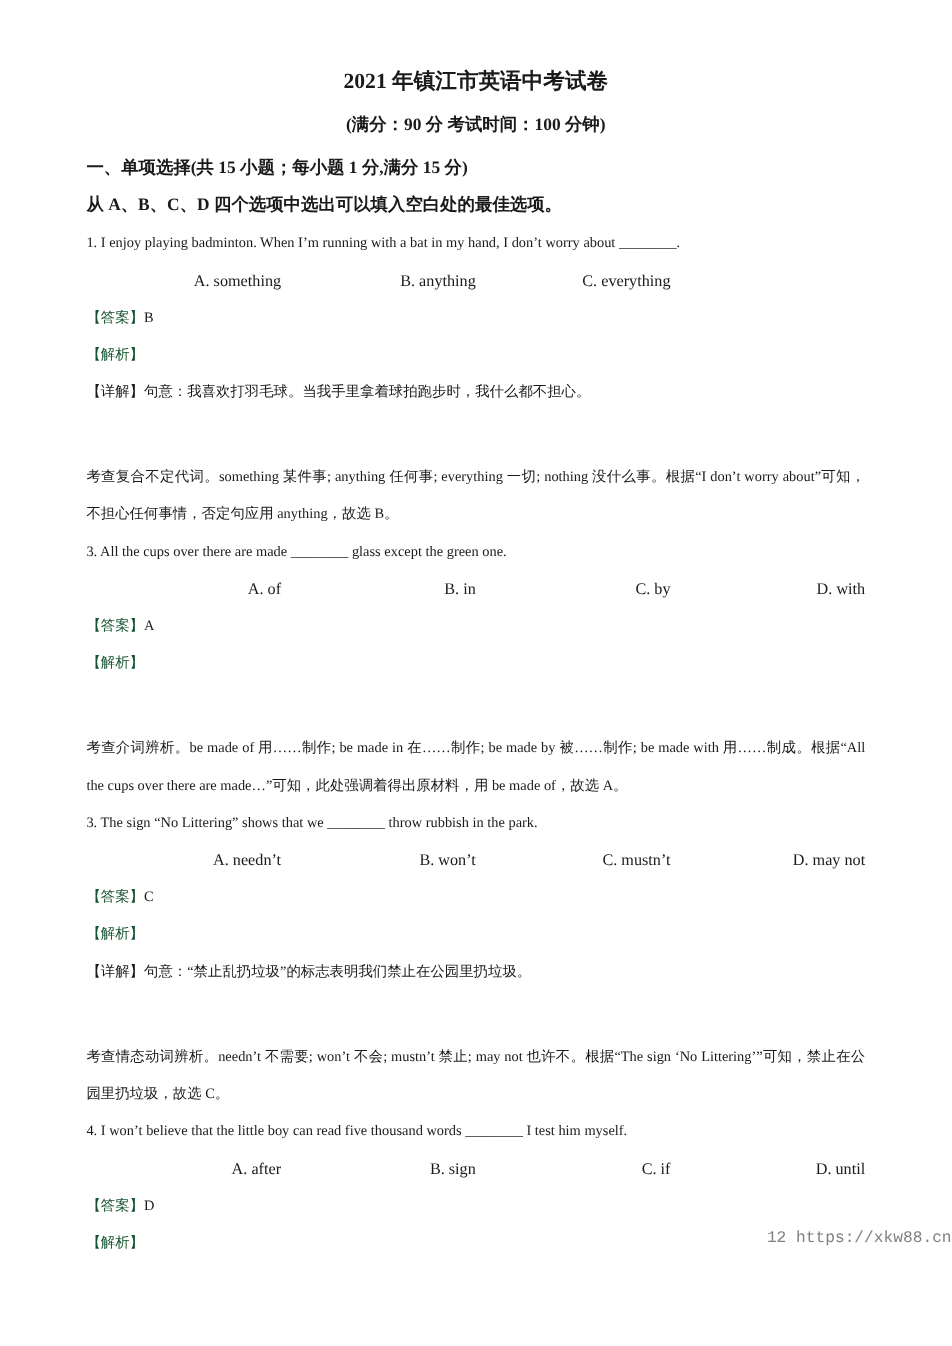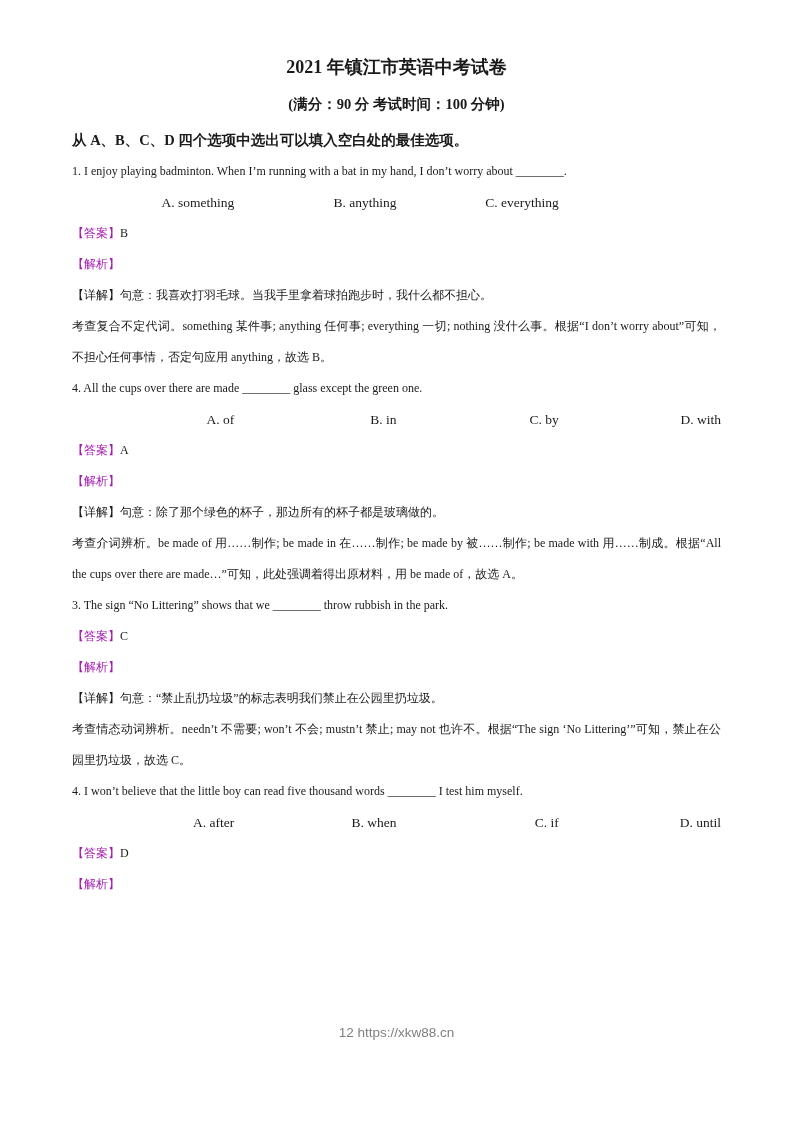--- a/index.html
+++ b/index.html
@@ -24,86 +24,92 @@
   .subtitle {
     font-size:14.5px; font-weight:bold; text-align:center;
     line-height:22px; margin:0 0 10px 0;font-family:Liberation Serif, serif;
   }
   .sec-line {
     font-size:14.5px; font-weight:bold; line-height:31px; margin:0;
   }
   .line {
     font-size:12px; line-height:31px; margin:0;
   }
-  .justify { text-align:justify; }
+  .justify { text-align:justify;margin-top:40px; }
   .options {
     display:grid;
     grid-template-columns:25% 25% 25% 25%;
     font-size:13.5px; line-height:31px;text-align:right;
   }
-  .blue { color:#a21caf; }
+  .blue { color:#14532d; }
   .footer {
     position:absolute;
     left:0; bottom:28px; width:100%;
-    text-align:center;
+    text-align:right;
     font-size:13.5px;
     color:#808080;
-    font-family:Liberation Sans, sans-serif;
+    font-family:Liberation Mono, monospace;
   }
 </style>
 </head>
 <body>
 
 <div class="page">
 
   <h1 class="title">2021 年镇江市英语中考试卷</h1>
   <p class="subtitle">(满分：90 分  考试时间：100 分钟)</p>
 
+  <p class="sec-line">一、单项选择(共 15 小题；每小题 1 分,满分 15 分)</p>
   <p class="sec-line">从 A、B、C、D 四个选项中选出可以填入空白处的最佳选项。</p>
 
   <div>
     <p class="line">1. I enjoy playing badminton. When I’m running with a bat in my hand, I don’t worry about ________.</p>
     <div class="options">
       <span>A. something</span>
       <span>B. anything</span>
       <span>C. everything</span>
     </div>
     <p class="line"><span class="blue">【答案】</span><span>B</span></p>
     <p class="line"><span class="blue">【解析】</span></p>
     <p class="line"><span>【详解】</span><span>句意：我喜欢打羽毛球。当我手里拿着球拍跑步时，我什么都不担心。</span></p>
     <p class="line justify">考查复合不定代词。something 某件事; anything 任何事; everything 一切; nothing 没什么事。根据“I don’t worry about”可知，不担心任何事情，否定句应用 anything，故选 B。</p>
   </div>
 
   <div>
-    <p class="line">4. All the cups over there are made ________ glass except the green one.</p>
+    <p class="line">3. All the cups over there are made ________ glass except the green one.</p>
     <div class="options">
       <span>A. of</span>
       <span>B. in</span>
       <span>C. by</span>
       <span>D. with</span>
     </div>
     <p class="line"><span class="blue">【答案】</span><span>A</span></p>
     <p class="line"><span class="blue">【解析】</span></p>
-    <p class="line"><span>【详解】</span><span>句意：除了那个绿色的杯子，那边所有的杯子都是玻璃做的。</span></p>
     <p class="line justify">考查介词辨析。be made of 用……制作; be made in 在……制作; be made by 被……制作; be made with 用……制成。根据“All the cups over there are made…”可知，此处强调着得出原材料，用 be made of，故选 A。</p>
   </div>
 
   <div>
     <p class="line">3. The sign “No Littering” shows that we ________ throw rubbish in the park.</p>
+    <div class="options">
+      <span>A. needn’t</span>
+      <span>B. won’t</span>
+      <span>C. mustn’t</span>
+      <span>D. may not</span>
+    </div>
     <p class="line"><span class="blue">【答案】</span><span>C</span></p>
     <p class="line"><span class="blue">【解析】</span></p>
     <p class="line"><span>【详解】</span><span>句意：“禁止乱扔垃圾”的标志表明我们禁止在公园里扔垃圾。</span></p>
     <p class="line justify">考查情态动词辨析。needn’t 不需要; won’t 不会; mustn’t 禁止; may not 也许不。根据“The sign ‘No Littering’”可知，禁止在公园里扔垃圾，故选 C。</p>
   </div>
 
   <div>
     <p class="line">4. I won’t believe that the little boy can read five thousand words ________ I test him myself.</p>
     <div class="options">
       <span>A. after</span>
-      <span>B. when</span>
+      <span>B. sign</span>
       <span>C. if</span>
       <span>D. until</span>
     </div>
     <p class="line"><span class="blue">【答案】</span><span>D</span></p>
     <p class="line"><span class="blue">【解析】</span></p>
   </div>
 
   <div class="footer">12 https://xkw88.cn</div>
 </div>
 

